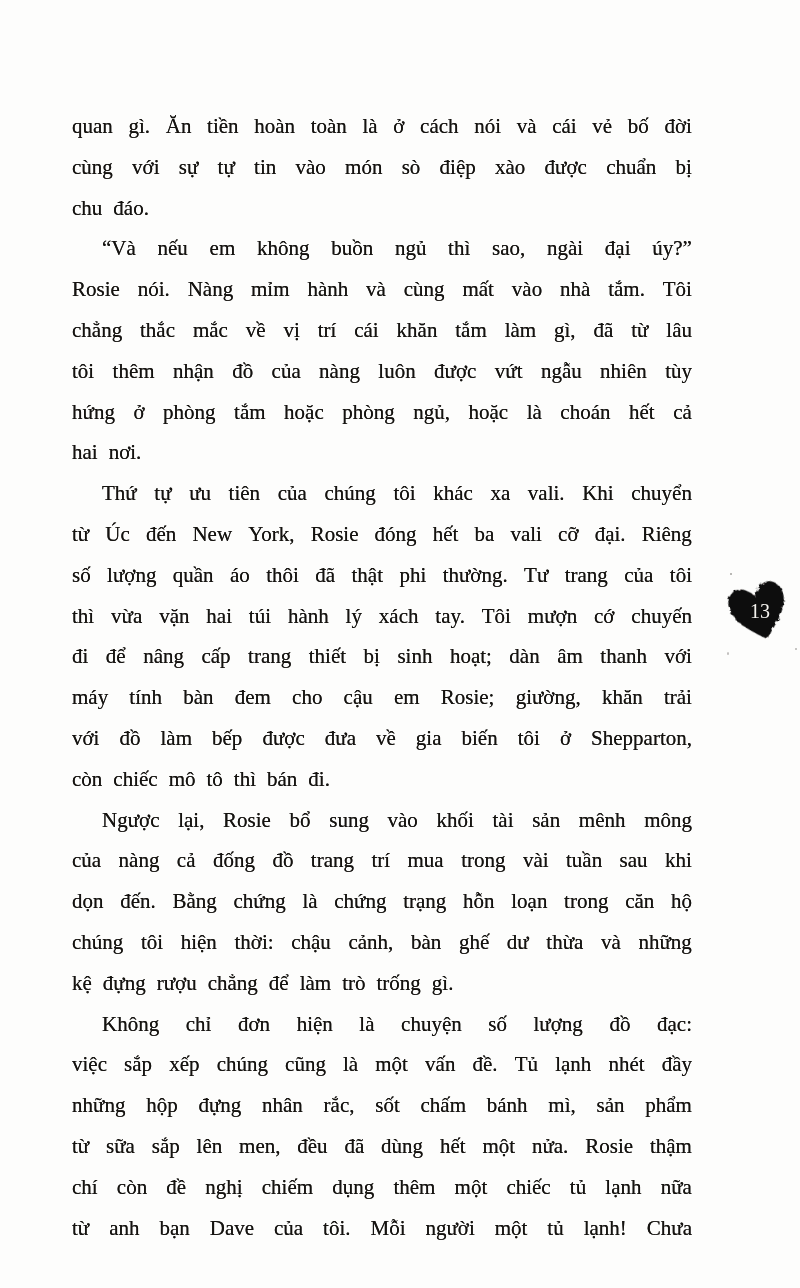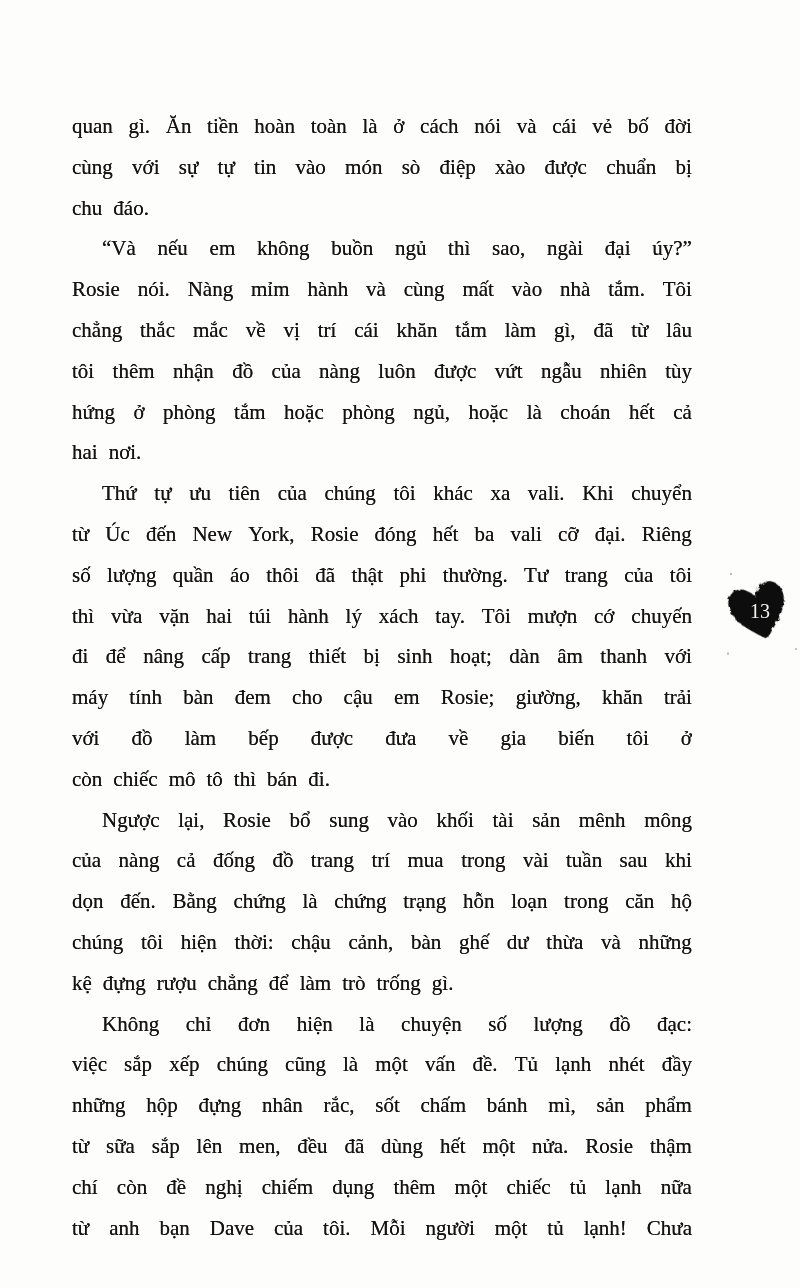--- a/index.html
+++ b/index.html
@@ -75,21 +75,21 @@
         <div class="line"><span class="word">hứng</span><span class="word">ở</span><span class="word">phòng</span><span class="word">tắm</span><span class="word">hoặc</span><span class="word">phòng</span><span class="word">ngủ,</span><span class="word">hoặc</span><span class="word">là</span><span class="word">choán</span><span class="word">hết</span><span class="word">cả</span></div>
         <div class="line end"><span class="word">hai</span><span class="word">nơi.</span></div>
       </div>
       <div class="paragraph">
         <div class="line indent"><span class="word">Thứ</span><span class="word">tự</span><span class="word">ưu</span><span class="word">tiên</span><span class="word">của</span><span class="word">chúng</span><span class="word">tôi</span><span class="word">khác</span><span class="word">xa</span><span class="word">vali.</span><span class="word">Khi</span><span class="word">chuyển</span></div>
         <div class="line"><span class="word">từ</span><span class="word">Úc</span><span class="word">đến</span><span class="word">New</span><span class="word">York,</span><span class="word">Rosie</span><span class="word">đóng</span><span class="word">hết</span><span class="word">ba</span><span class="word">vali</span><span class="word">cỡ</span><span class="word">đại.</span><span class="word">Riêng</span></div>
         <div class="line"><span class="word">số</span><span class="word">lượng</span><span class="word">quần</span><span class="word">áo</span><span class="word">thôi</span><span class="word">đã</span><span class="word">thật</span><span class="word">phi</span><span class="word">thường.</span><span class="word">Tư</span><span class="word">trang</span><span class="word">của</span><span class="word">tôi</span></div>
         <div class="line"><span class="word">thì</span><span class="word">vừa</span><span class="word">vặn</span><span class="word">hai</span><span class="word">túi</span><span class="word">hành</span><span class="word">lý</span><span class="word">xách</span><span class="word">tay.</span><span class="word">Tôi</span><span class="word">mượn</span><span class="word">cớ</span><span class="word">chuyến</span></div>
         <div class="line"><span class="word">đi</span><span class="word">để</span><span class="word">nâng</span><span class="word">cấp</span><span class="word">trang</span><span class="word">thiết</span><span class="word">bị</span><span class="word">sinh</span><span class="word">hoạt;</span><span class="word">dàn</span><span class="word">âm</span><span class="word">thanh</span><span class="word">với</span></div>
         <div class="line"><span class="word">máy</span><span class="word">tính</span><span class="word">bàn</span><span class="word">đem</span><span class="word">cho</span><span class="word">cậu</span><span class="word">em</span><span class="word">Rosie;</span><span class="word">giường,</span><span class="word">khăn</span><span class="word">trải</span></div>
-        <div class="line"><span class="word">với</span><span class="word">đồ</span><span class="word">làm</span><span class="word">bếp</span><span class="word">được</span><span class="word">đưa</span><span class="word">về</span><span class="word">gia</span><span class="word">biến</span><span class="word">tôi</span><span class="word">ở</span></div>
+        <div class="line"><span class="word">với</span><span class="word">đồ</span><span class="word">làm</span><span class="word">bếp</span><span class="word">được</span><span class="word">đưa</span><span class="word">về</span><span class="word">gia</span><span class="word">biến</span><span class="word">tôi</span><span class="word">ở</span><span class="word">Shepparton,</span></div>
         <div class="line end"><span class="word">còn</span><span class="word">chiếc</span><span class="word">mô</span><span class="word">tô</span><span class="word">thì</span><span class="word">bán</span><span class="word">đi.</span></div>
       </div>
       <div class="paragraph">
         <div class="line indent"><span class="word">Ngược</span><span class="word">lại,</span><span class="word">Rosie</span><span class="word">bổ</span><span class="word">sung</span><span class="word">vào</span><span class="word">khối</span><span class="word">tài</span><span class="word">sản</span><span class="word">mênh</span><span class="word">mông</span></div>
         <div class="line"><span class="word">của</span><span class="word">nàng</span><span class="word">cả</span><span class="word">đống</span><span class="word">đồ</span><span class="word">trang</span><span class="word">trí</span><span class="word">mua</span><span class="word">trong</span><span class="word">vài</span><span class="word">tuần</span><span class="word">sau</span><span class="word">khi</span></div>
         <div class="line"><span class="word">dọn</span><span class="word">đến.</span><span class="word">Bằng</span><span class="word">chứng</span><span class="word">là</span><span class="word">chứng</span><span class="word">trạng</span><span class="word">hỗn</span><span class="word">loạn</span><span class="word">trong</span><span class="word">căn</span><span class="word">hộ</span></div>
         <div class="line"><span class="word">chúng</span><span class="word">tôi</span><span class="word">hiện</span><span class="word">thời:</span><span class="word">chậu</span><span class="word">cảnh,</span><span class="word">bàn</span><span class="word">ghế</span><span class="word">dư</span><span class="word">thừa</span><span class="word">và</span><span class="word">những</span></div>
         <div class="line end"><span class="word">kệ</span><span class="word">đựng</span><span class="word">rượu</span><span class="word">chẳng</span><span class="word">để</span><span class="word">làm</span><span class="word">trò</span><span class="word">trống</span><span class="word">gì.</span></div>
       </div>
       <div class="paragraph">

